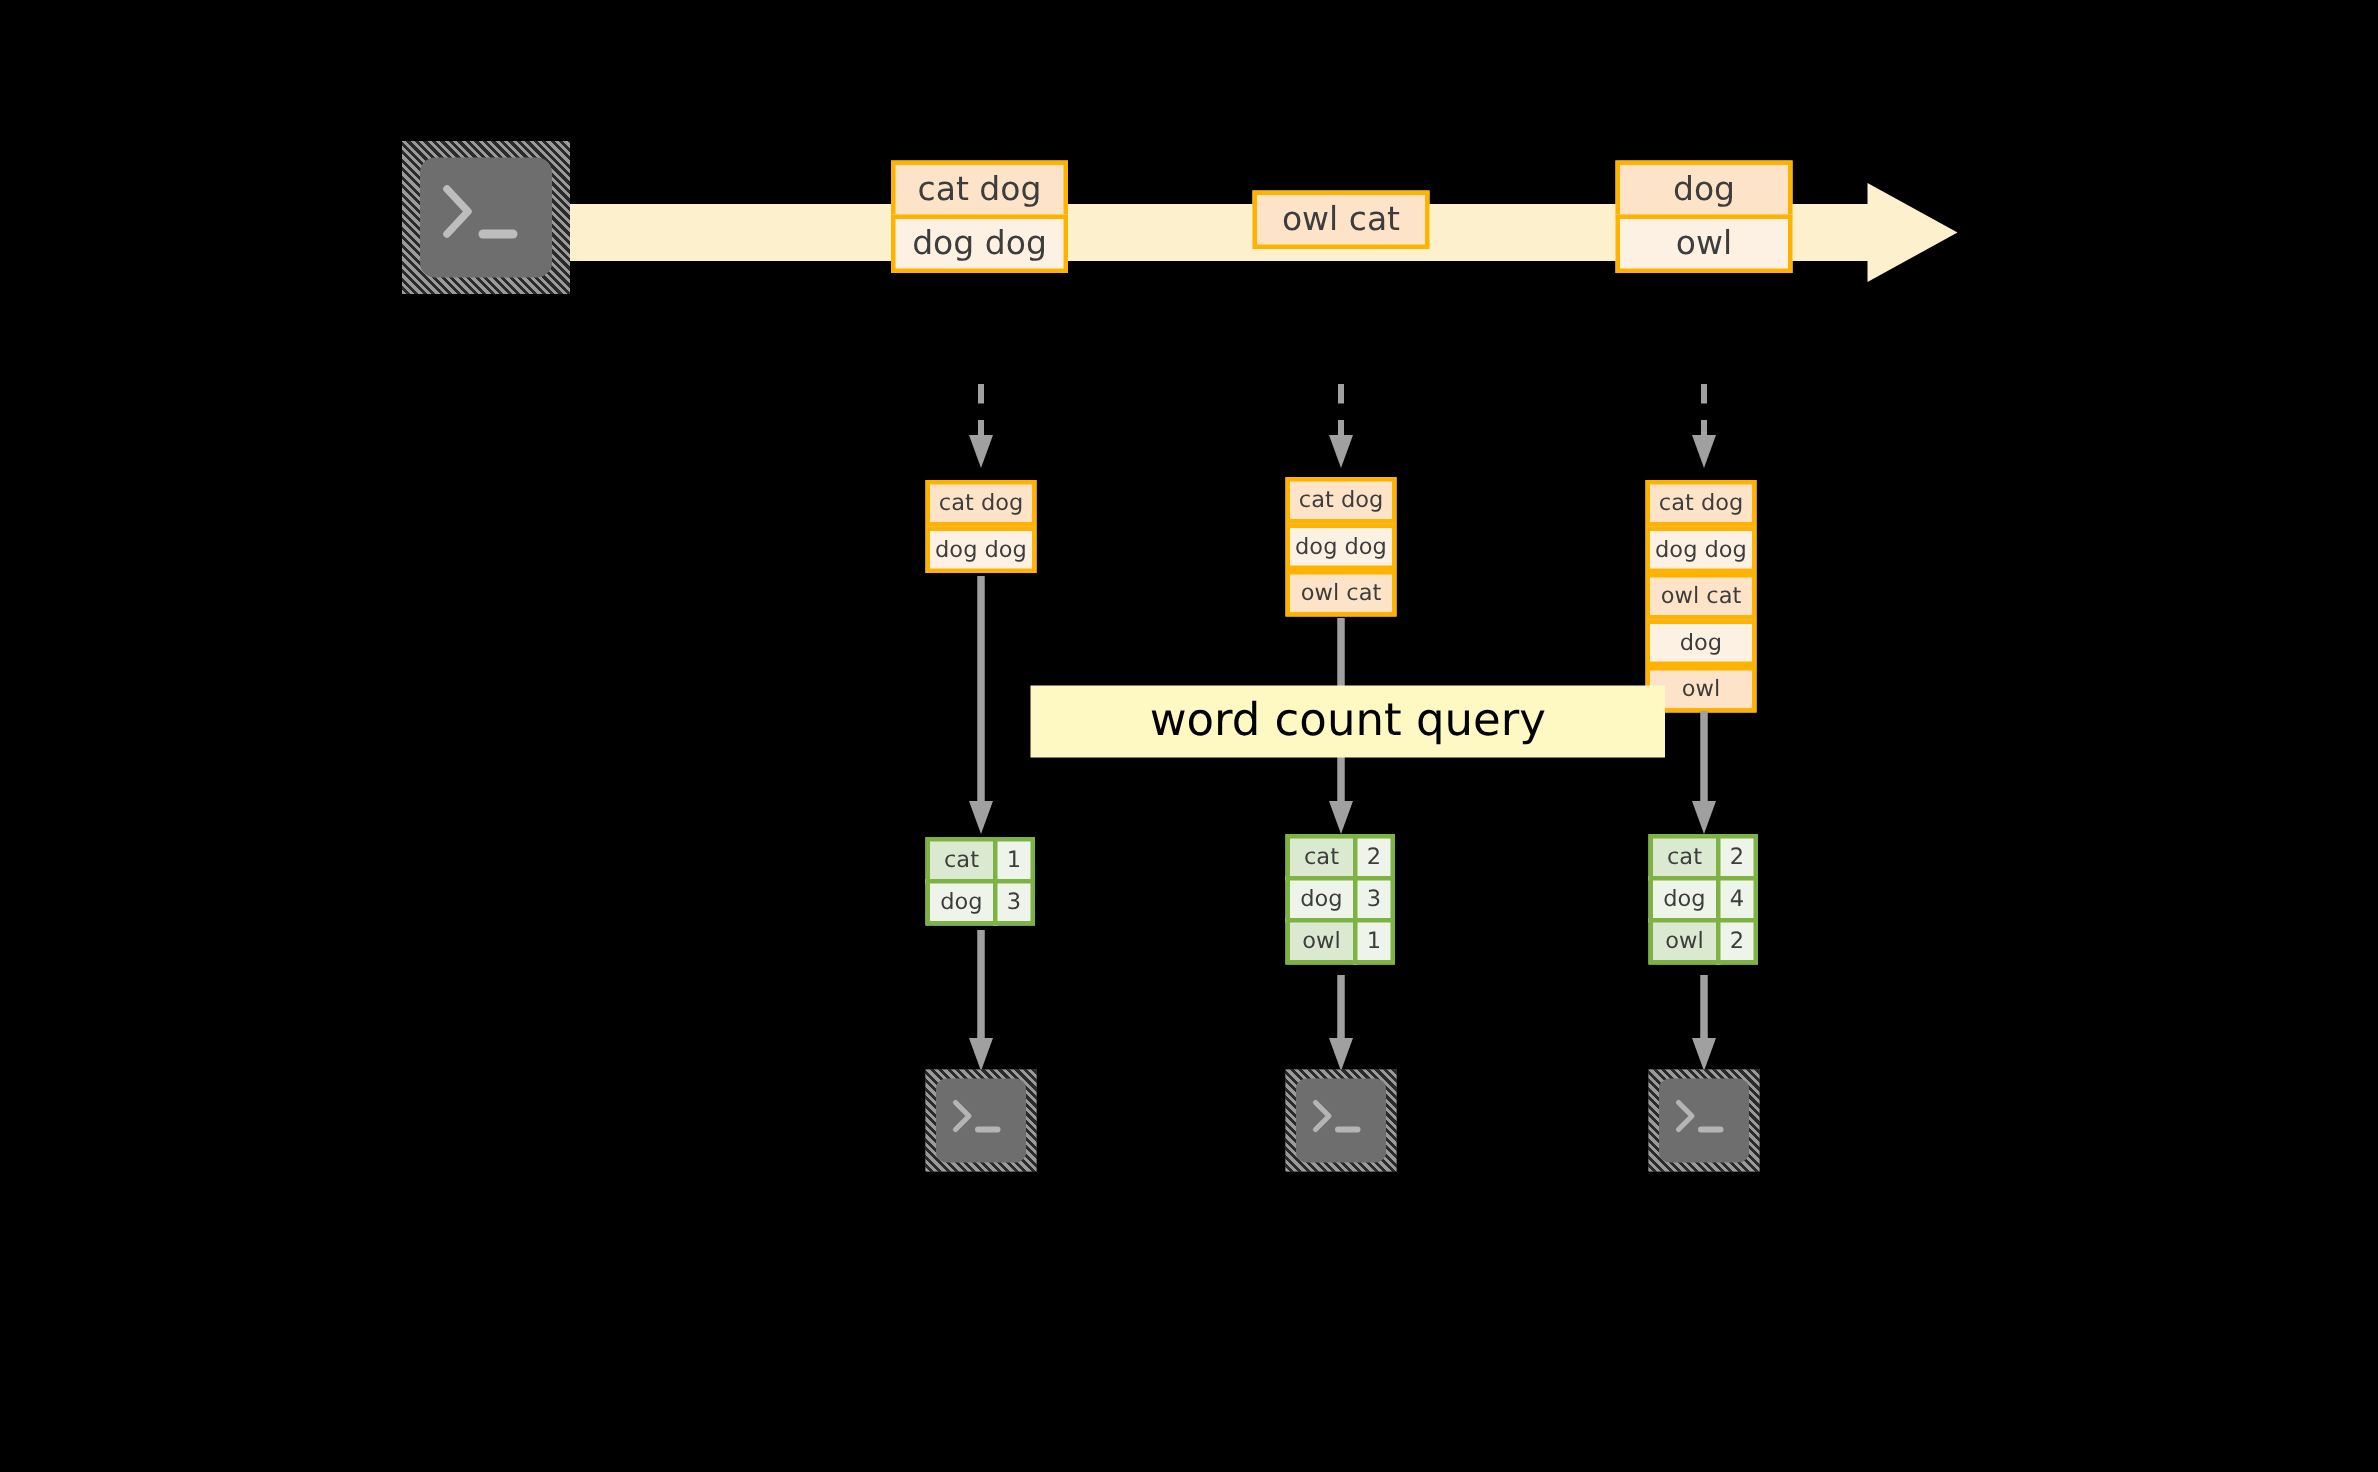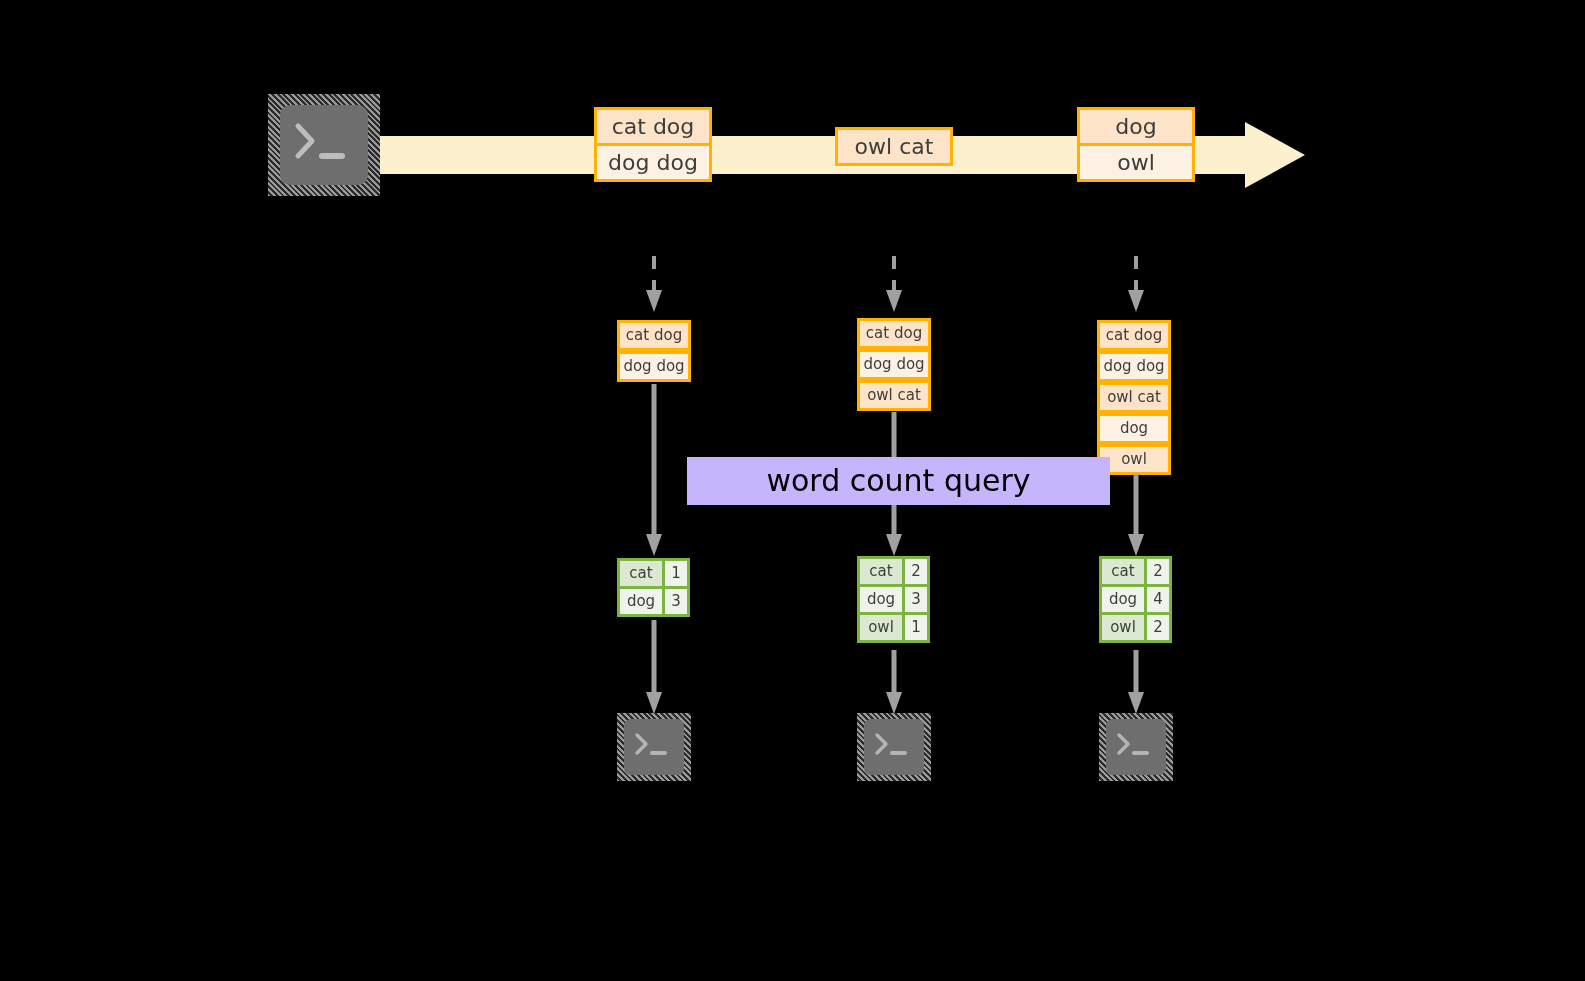--- a/index.html
+++ b/index.html
@@ -37,21 +37,21 @@
   .gcell.k{background:#dce9d1;}
   .gcell.v{background:#eef4e9;}
   .grow.alt .gcell.k{background:#eef4e9;}
   .grow.alt .gcell.v{background:#eef4e9;}
 
   
   .conn{position:absolute;}
   .conn svg{display:block;}
 
   
-  .qlabel{position:absolute;background:#c4b5fd;color:#000;
+  .qlabel{position:absolute;background:#fef9c3;color:#000;
           display:flex;align-items:center;justify-content:center;
           line-height:1;white-space:nowrap;text-align:center;}
 </style>
 </head>
 <body>
 
 <div class="stage">
 
   <div class="stream" style="left:365px;top:115px;">
     <svg width="945" height="80" viewBox="0 0 945 80" aria-hidden="true">

